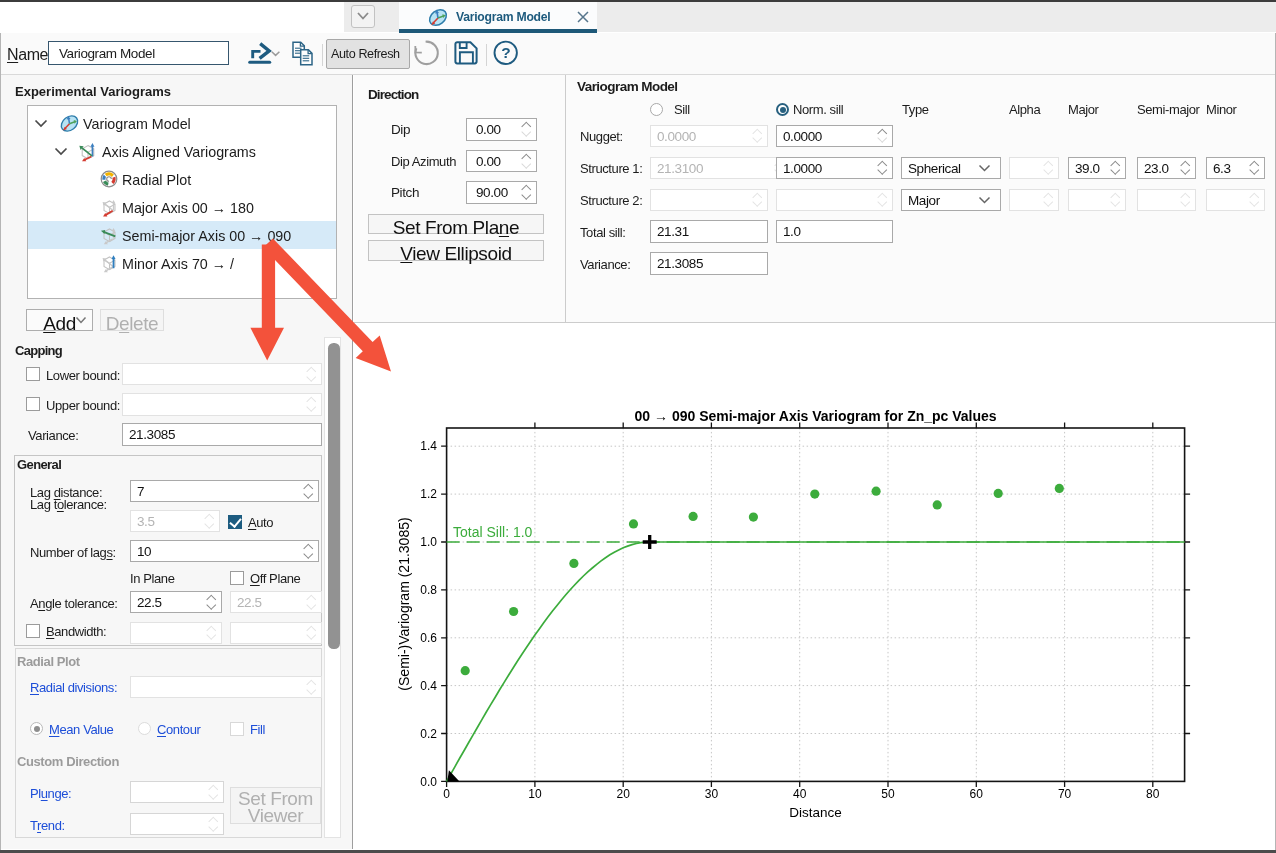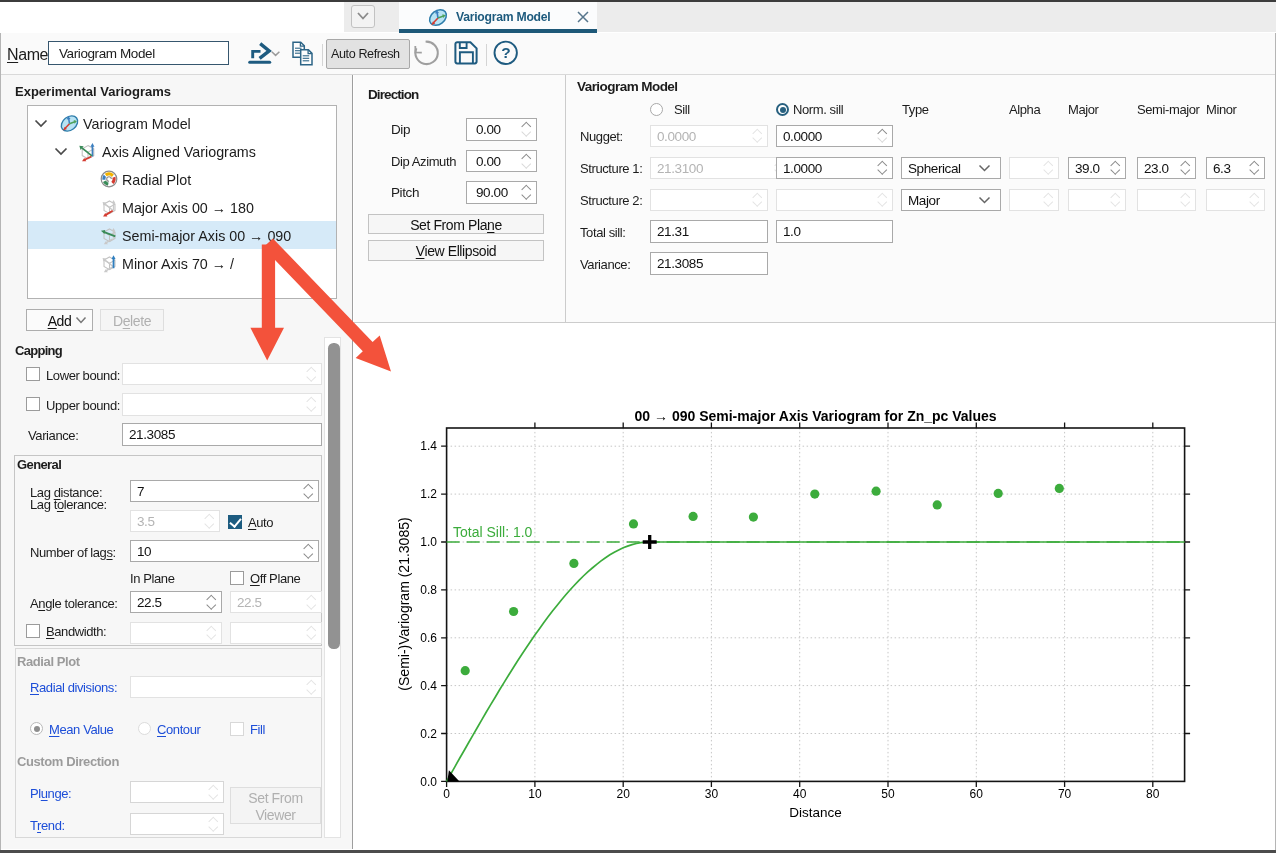--- a/index.html
+++ b/index.html
@@ -25,21 +25,21 @@
 .cb.on{background:#1d5c80;border-color:#1d5c80;}
 .cb.on::after{content:'';position:absolute;left:3px;top:0px;width:5px;height:9px;
   border-right:2px solid #fff;border-bottom:2px solid #fff;transform:rotate(40deg);}
 .rd{position:absolute;box-sizing:border-box;width:13px;height:13px;border-radius:50%;background:#fff;border:1px solid #a9a9a9;}
 .rd.on{border:2px solid #28607f;}
 .rd.on::after{content:'';position:absolute;left:1.5px;top:1.5px;width:6px;height:6px;border-radius:50%;background:#28607f;}
 .rd.dson{border:1px solid #b9b9b9;}
 .rd.dson::after{content:'';position:absolute;left:2.5px;top:2.5px;width:6px;height:6px;border-radius:50%;background:#8e8e8e;}
 .rd.ds{border-color:#dcdcdc;}
 .btn{position:absolute;box-sizing:border-box;background:#f6f6f6;border:1px solid #c3c3c3;
-  text-align:center;color:#111;font-size:14px;}
+  text-align:center;color:#111;font-size:19px;}
 .btn.ds{color:#b0b0b0;border-color:#dedede;background:#f4f4f4;}
 .grp{position:absolute;box-sizing:border-box;border:1px solid #c5c5c5;}
 u{text-decoration:underline;text-underline-offset:2px;}
 .lbl{position:absolute;white-space:nowrap;}
 .sep{position:absolute;width:1px;background:#d4d4d4;}
 </style>
 </head>
 <body>
 
 <div class="abs" style="left:0;top:0;width:1276px;height:2px;background:#3c3c3c;"></div>

